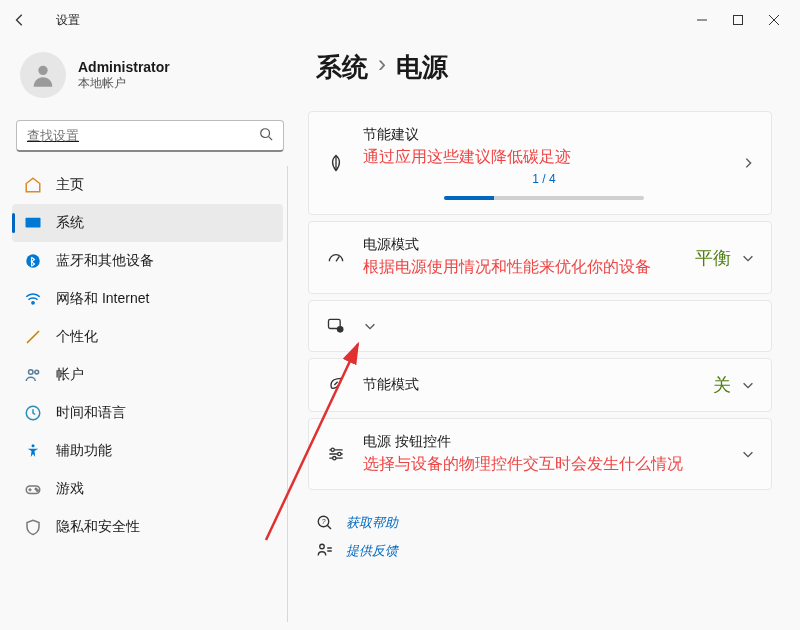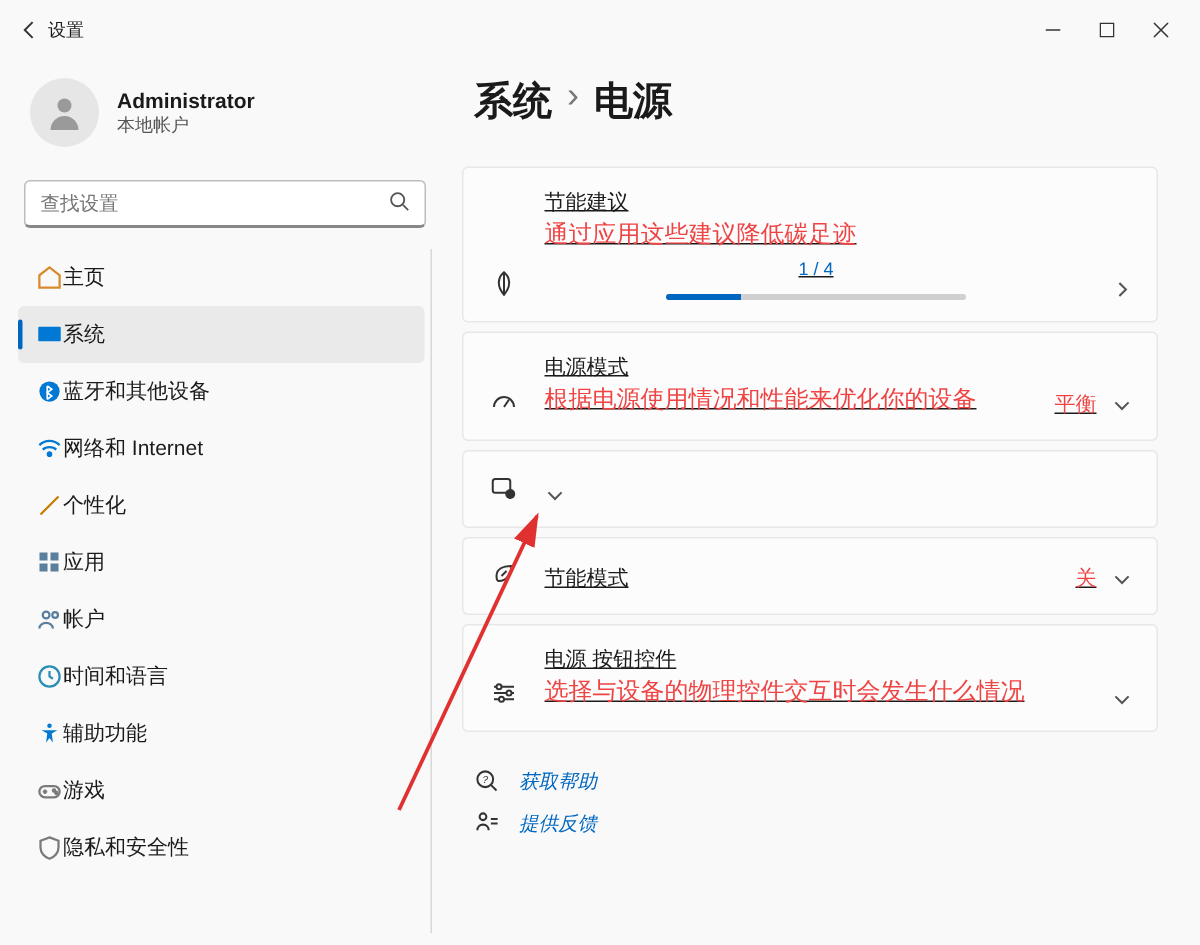--- a/index.html
+++ b/index.html
@@ -1,56 +1,56 @@
 <!DOCTYPE html>
 <html><head>
 <meta charset="utf-8">
 <style>
 * { box-sizing: border-box; margin: 0; padding: 0; }
 body { font-family: "Segoe UI", "Microsoft YaHei", sans-serif; font-size: 14px; color: #1a1a1a; background: #f9f9f9; width: 800px; height: 630px; overflow: hidden; position: relative; }
 
 .titlebar { height: 40px; display: flex; align-items: center; padding: 0 8px; }
-.titlebar-left { display: flex; align-items: center; gap: 0; }
+.titlebar-left { display: flex; align-items: center; gap: 24px; }
 .back-arrow { width: 24px; height: 24px; display: flex; align-items: center; justify-content: center; }
 .app-title { font-size: 12px; }
 .titlebar-right { margin-left: auto; display: flex; }
 .winbtn { width: 36px; height: 30px; display: flex; align-items: center; justify-content: center; }
 .winbtn svg { width: 10px; height: 10px; }
 
 .container { display: flex; height: calc(100% - 40px); }
 
 .sidebar { width: 300px; padding: 4px 12px 8px 12px; display: flex; flex-direction: column; position: relative; }
 .user-section { display: flex; align-items: center; gap: 12px; padding: 8px 8px 16px; }
 .avatar { width: 46px; height: 46px; border-radius: 50%; background: #e6e6e6; display: flex; align-items: center; justify-content: center; }
 .avatar svg { width: 28px; height: 28px; fill: #9a9a9a; }
 .user-text .name { font-weight: 600; font-size: 14px; text-align: right; }
 .user-text .type { font-size: 12px; color: #555; }
 
-.search-box { display: flex; align-items: center; border: 1px solid #bcbcbc; border-bottom: 2px solid #888; border-radius: 4px; padding: 6px 10px; margin: 6px 4px 14px; background: #fff; }
+.search-box { display: flex; align-items: center; border: 1px solid #bcbcbc; border-bottom: 2px solid #888; border-radius: 4px; padding: 6px 10px; margin: 6px 4px 14px; background: #fff; text-decoration: underline; }
 .search-box input { border: 0; outline: 0; flex: 1; font-size: 13px; background: transparent; }
 .search-box .sicon { color: #555; }
 
 .nav { flex: 1; overflow-y: auto; border-right: 1px solid #d8d8d8; padding-right: 4px; padding-bottom: 20px; }
-.nav-item { display: flex; align-items: center; padding: 10px 12px; border-radius: 4px; position: relative; text-align: right; }
+.nav-item { display: flex; align-items: center; gap: 14px; padding: 10px 12px; border-radius: 4px; position: relative; text-align: right; }
 .nav-item.selected { background: #eaeaea; }
 .nav-item.selected::before { content: ""; position: absolute; left: 0; top: 9px; bottom: 9px; width: 3px; background: #0067c0; border-radius: 2px; }
 .nav-icon { width: 18px; height: 18px; display: flex; align-items: center; justify-content: center; }
 .nav-label { font-size: 14px; }
 
 .main { flex: 1; padding: 10px 28px 8px 8px; overflow-y: auto; }
 .breadcrumb { font-size: 26px; font-weight: 600; display: flex; gap: 10px; margin-bottom: 26px; padding-left: 8px; }
 .breadcrumb .sep { font-weight: 400; color: #777; font-size: 24px; }
 
 .card-list { display: flex; flex-direction: column; gap: 6px; }
-.card { background: #fcfcfc; border: 1px solid #e7e7e7; border-radius: 4px; display: flex; align-items: flex-end; padding: 14px 16px; gap: 16px; text-decoration: underline; }
+.card { background: #fcfcfc; border: 1px solid #e7e7e7; border-radius: 4px; display: flex; align-items: center; padding: 14px 16px; gap: 16px; }
 .card .cicon { width: 22px; height: 22px; display: flex; align-items: center; justify-content: center; flex-shrink: 0; }
 .card .ctext { flex: 1; min-width: 0; }
 .card .ctitle { font-size: 14px; font-weight: 400; }
 .card .csub { font-size: 16px; color: #ef4444; margin-top: 2px; line-height: 1.4; }
-.card .cright { display: flex; align-items: center; gap: 10px; color: #ef4444; font-size: 14px; }
+.card .cright { display: flex; align-items: center; gap: 10px; color: #4d7c0f; font-size: 18px; }
 .chevron { width: 14px; height: 14px; }
 
 .progress-row { display: flex; align-items: center; gap: 10px; margin-top: 4px; flex-direction: column; }
 .progress-row .idx { color: #0067c0; font-size: 12px; }
 .pbar { width: 200px; height: 4px; background: #d0d0d0; border-radius: 2px; overflow: hidden; }
 .pbar .pfill { height: 100%; background: #0067c0; }
 
 .arrow-annot { position: absolute; pointer-events: none; }
 
 .footer-links { margin-top: 24px; display: flex; flex-direction: column; gap: 10px; padding-left: 8px; }
@@ -149,31 +149,20 @@
           </span>
         <span class="nav-label">网络和 Internet</span>
       </div>
       <div class="nav-item">
         <span class="nav-icon">
             <svg viewBox="0 0 24 24" width="18" height="18" fill="none" stroke="#c77e00" stroke-width="2">
               <path d="M4 20 L8 16 L20 4 L16 8 Z"></path>
             </svg>
           </span>
         <span class="nav-label">个性化</span>
-      </div>
-      <div class="nav-item">
-        <span class="nav-icon">
-            <svg viewBox="0 0 24 24" width="16" height="16">
-              <rect x="2" y="2" width="8" height="8" fill="#5a7e9e"></rect>
-              <rect x="13" y="2" width="8" height="8" fill="#5a7e9e"></rect>
-              <rect x="2" y="13" width="8" height="8" fill="#5a7e9e"></rect>
-              <rect x="13" y="13" width="8" height="8" fill="#5a7e9e"></rect>
-            </svg>
-          </span>
-        <span class="nav-label">应用</span>
       </div>
       <div class="nav-item">
         <span class="nav-icon">
             <svg viewBox="0 0 24 24" width="18" height="18" fill="none" stroke="#5a7e9e" stroke-width="2">
               <circle cx="9" cy="8" r="3"></circle>
               <path d="M3 20c0-3 3-5 6-5s6 2 6 5"></path>
               <circle cx="17" cy="8" r="2.5"></circle>
             </svg>
           </span>
         <span class="nav-label">帐户</span>

